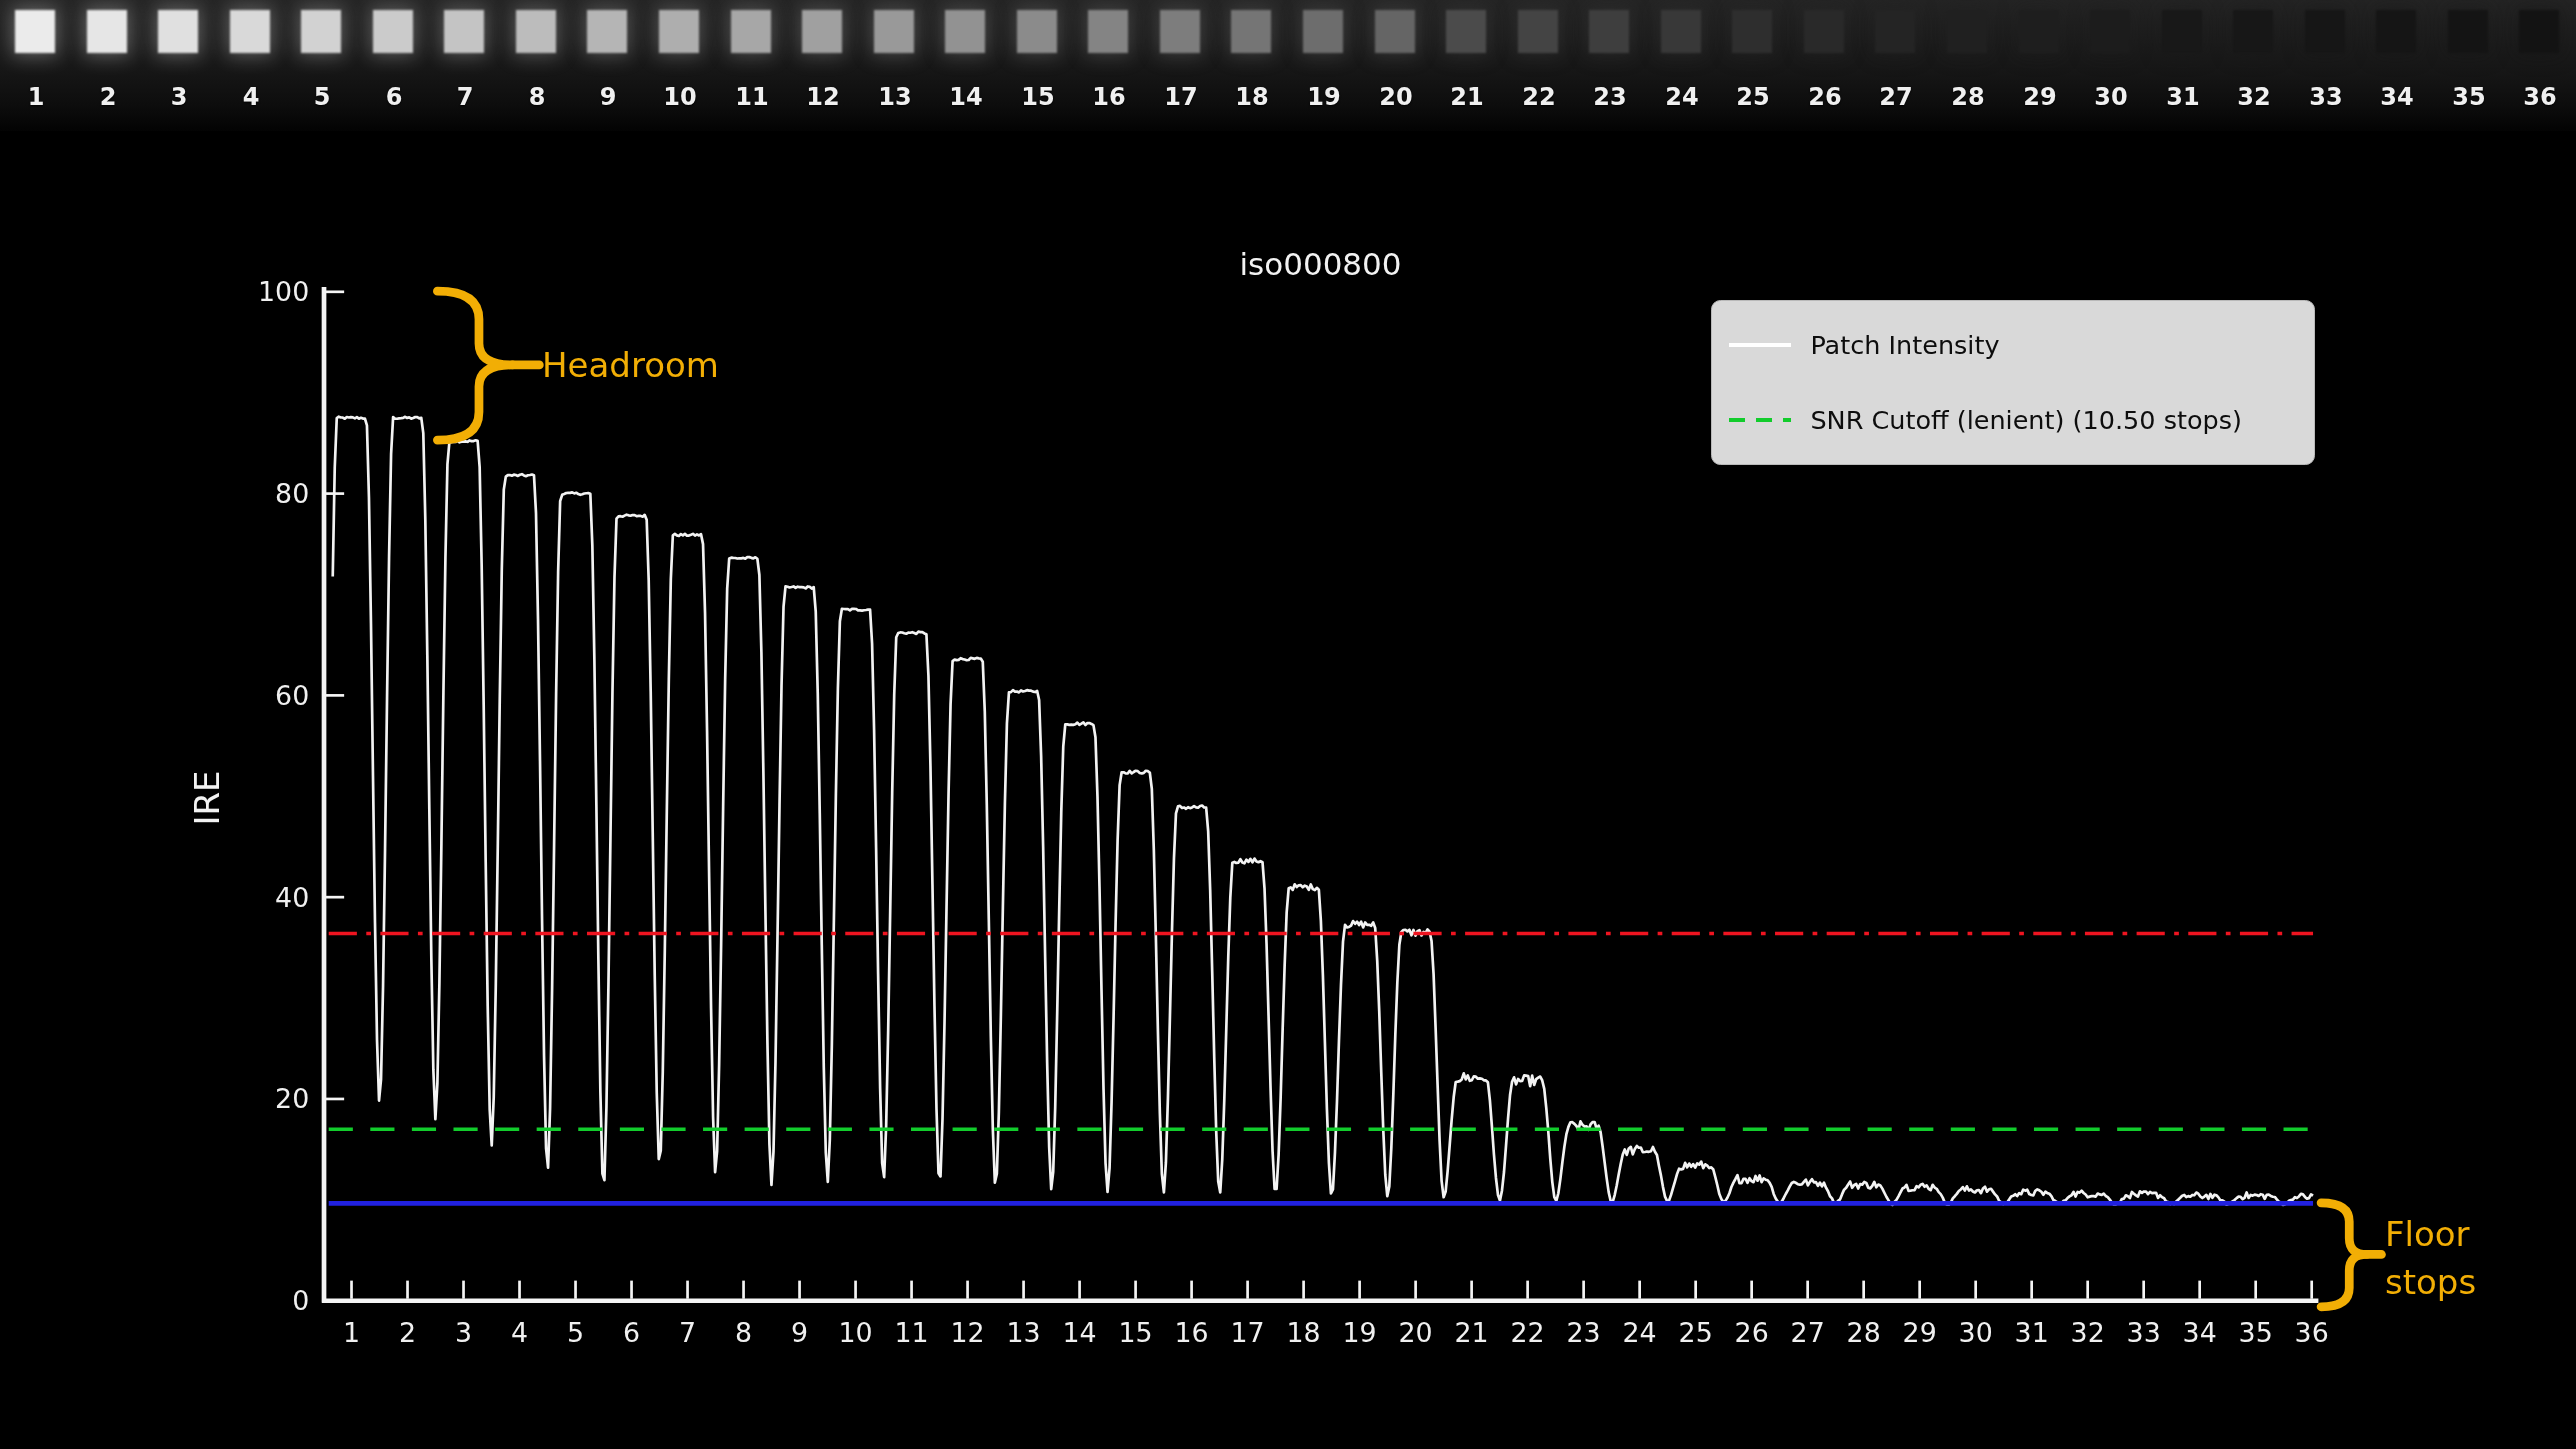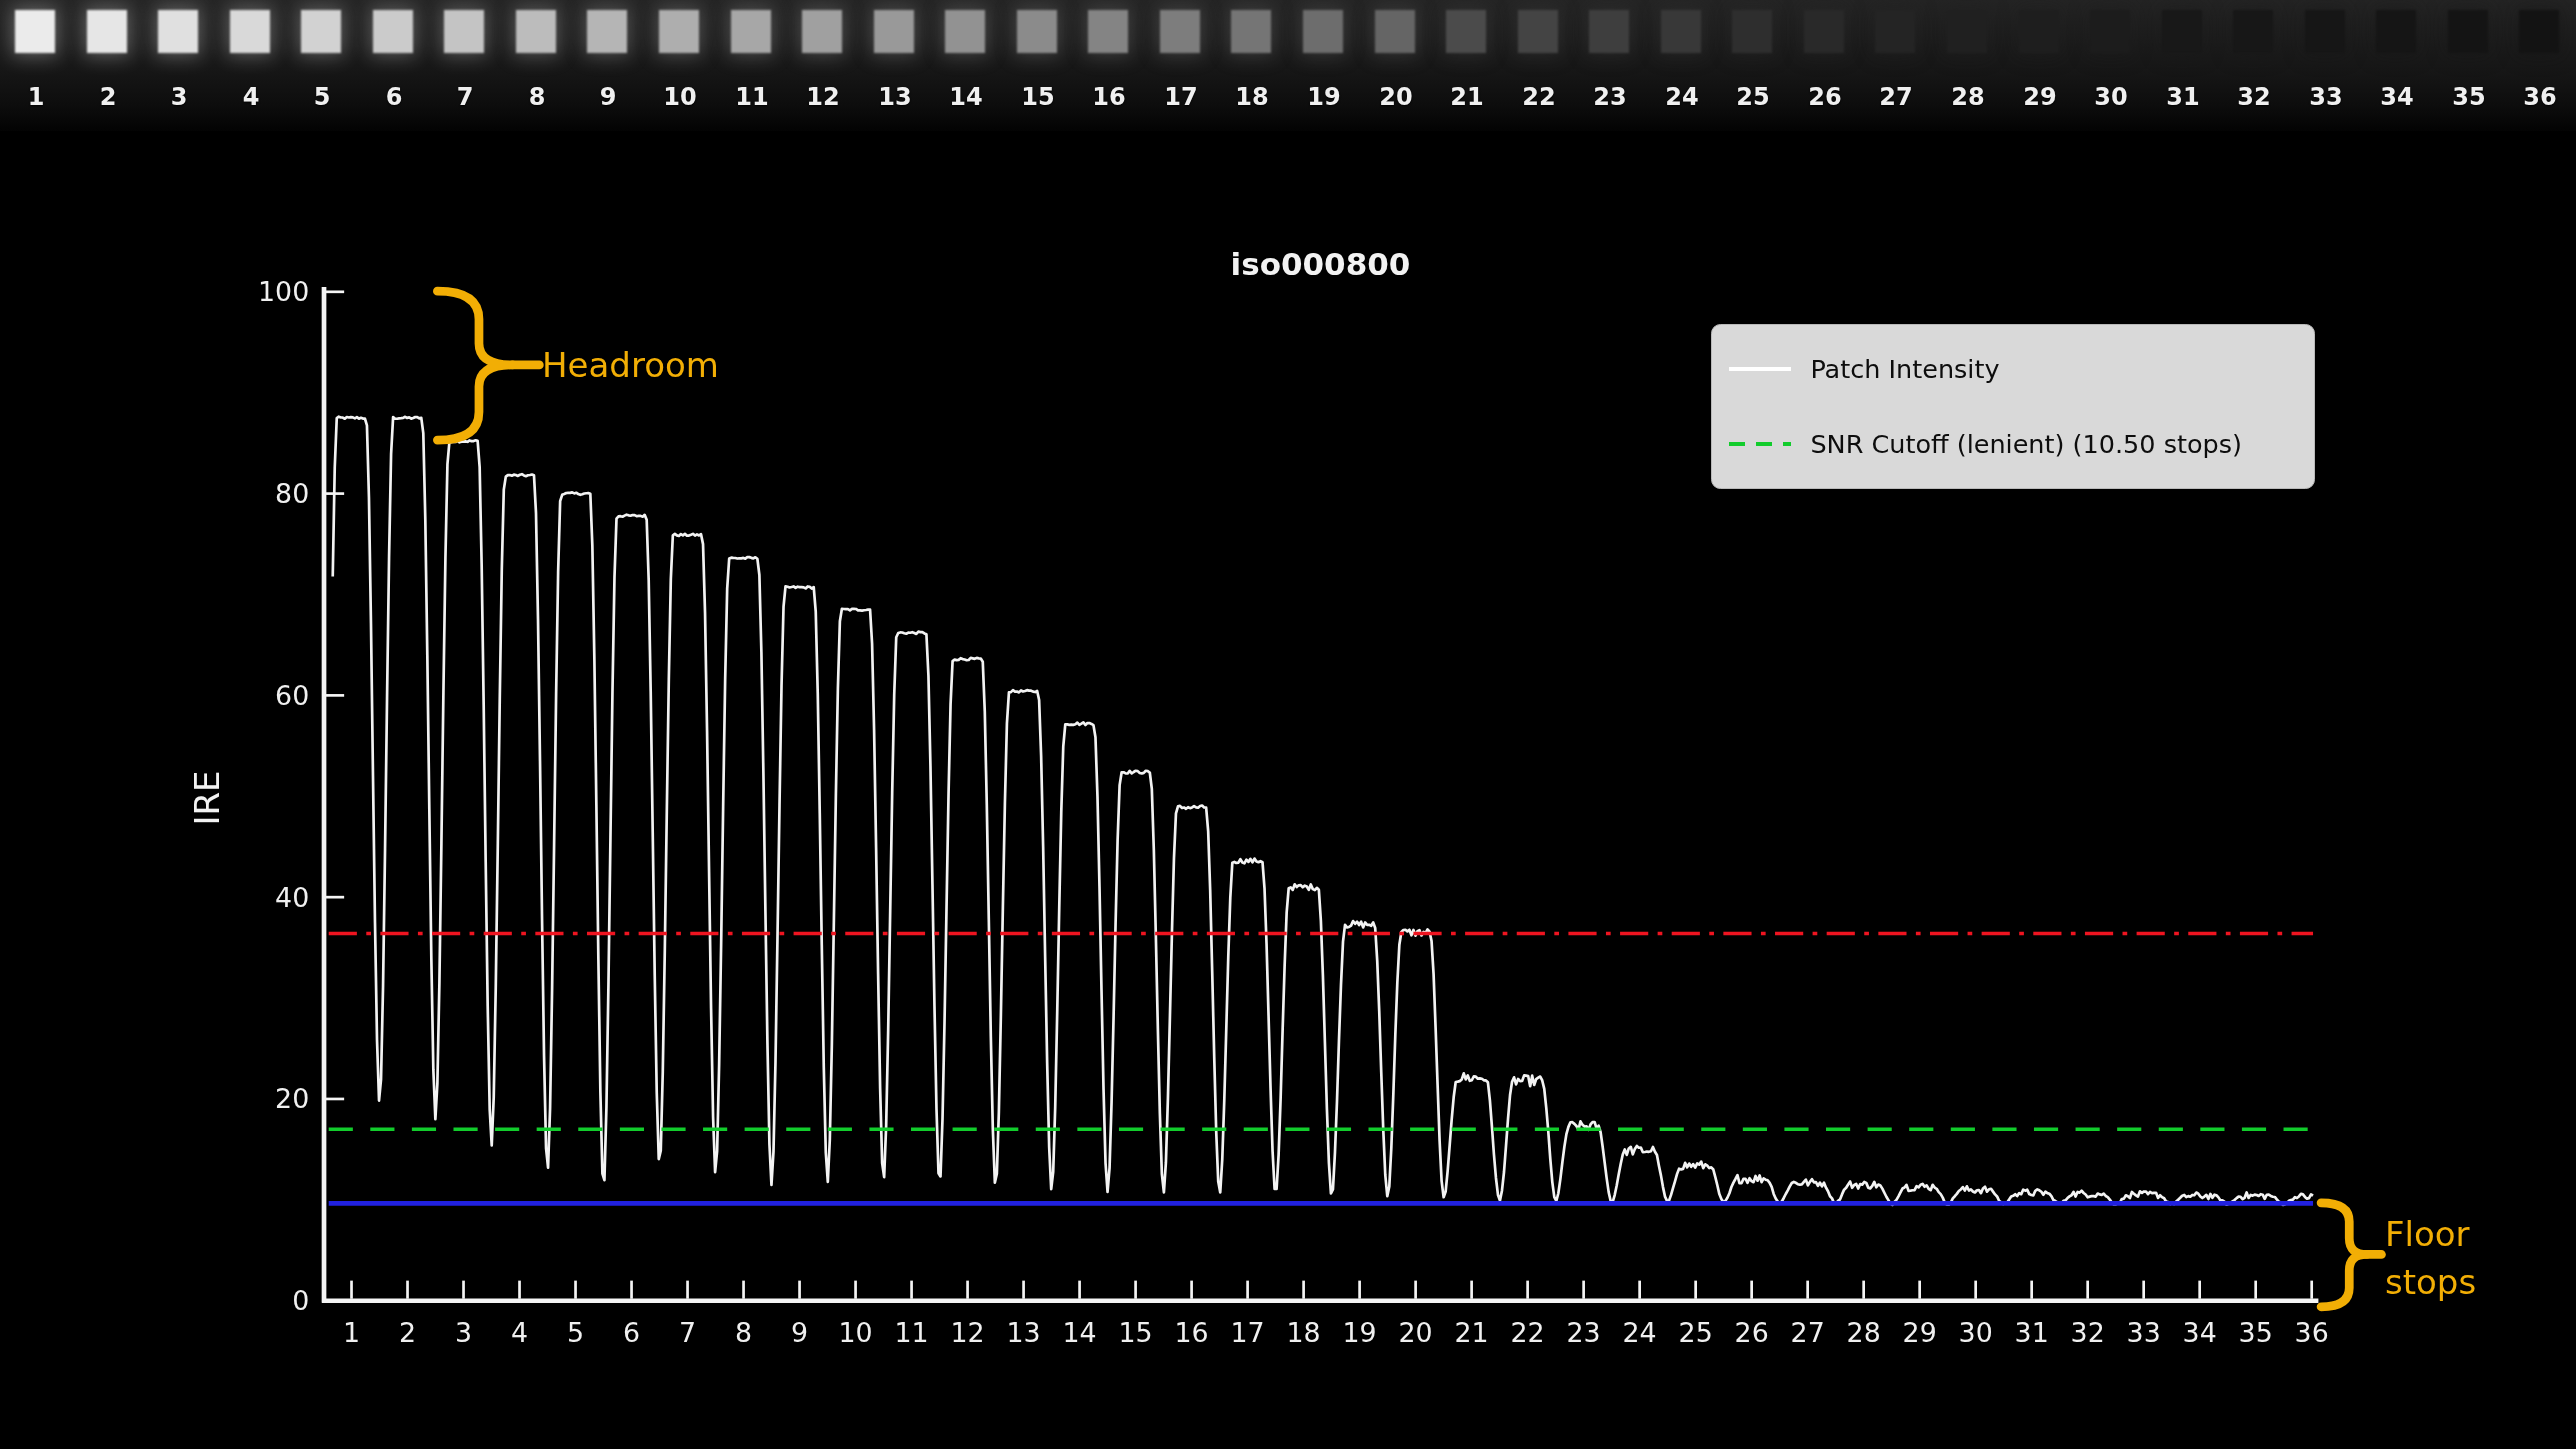--- a/index.html
+++ b/index.html
@@ -12,32 +12,32 @@
   .patch-cell{position:absolute;top:0;height:131px;width:72px;}
   .patch-swatch{position:absolute;left:15.4px;top:10px;width:40px;height:43px;filter:blur(0.9px);}
   .patch-num{position:absolute;left:0;top:83px;width:72px;text-align:center;
              font-size:24px;font-weight:bold;color:#f0f0f0;text-shadow:0 1.3px 2px #000;}
 
   
   .plot-svg{position:absolute;left:0;top:0;width:2576px;height:1449px;}
 
   
   .overlay{position:absolute;color:#f2f2f2;}
-  .title{left:784px;top:246px;width:1073px;text-align:center;font-size:31px;font-weight:bold;}
+  .title{left:784px;top:246px;width:1073px;text-align:center;font-size:31px;font-weight:normal;}
   .xlabel{left:985px;top:1350px;width:671px;text-align:center;font-size:31px;}
   .ylabel{left:106px;top:778px;width:201px;height:40px;text-align:center;font-size:34px;
           transform:rotate(-90deg);}
   .annot{color:#f2ae05;font-size:34px;}
   .headroom-label{left:542px;top:345px;}
   .floor-label{left:2385px;top:1210px;line-height:48px;}
 
   
   .legend{position:absolute;left:1711px;top:300px;width:604px;height:165px;background:#d9d9d9;
           border:1.3px solid #b9b9b9;border-radius:9.4px;box-sizing:border-box;
-          display:flex;flex-direction:column;justify-content:space-around;padding:6.7px 17.4px;margin-top:24px;}
+          display:flex;flex-direction:column;justify-content:space-around;padding:6.7px 17.4px;}
   .legend-row{display:flex;align-items:center;gap:19px;}
   .legend-sample{width:62px;height:4px;flex:0 0 62px;}
   .legend-text{font-size:25.5px;color:#0d0d0d;white-space:nowrap;}
 </style>
 </head>
 <body>
 
 <div class="screen">
 
   <div class="strip" id="strip">

